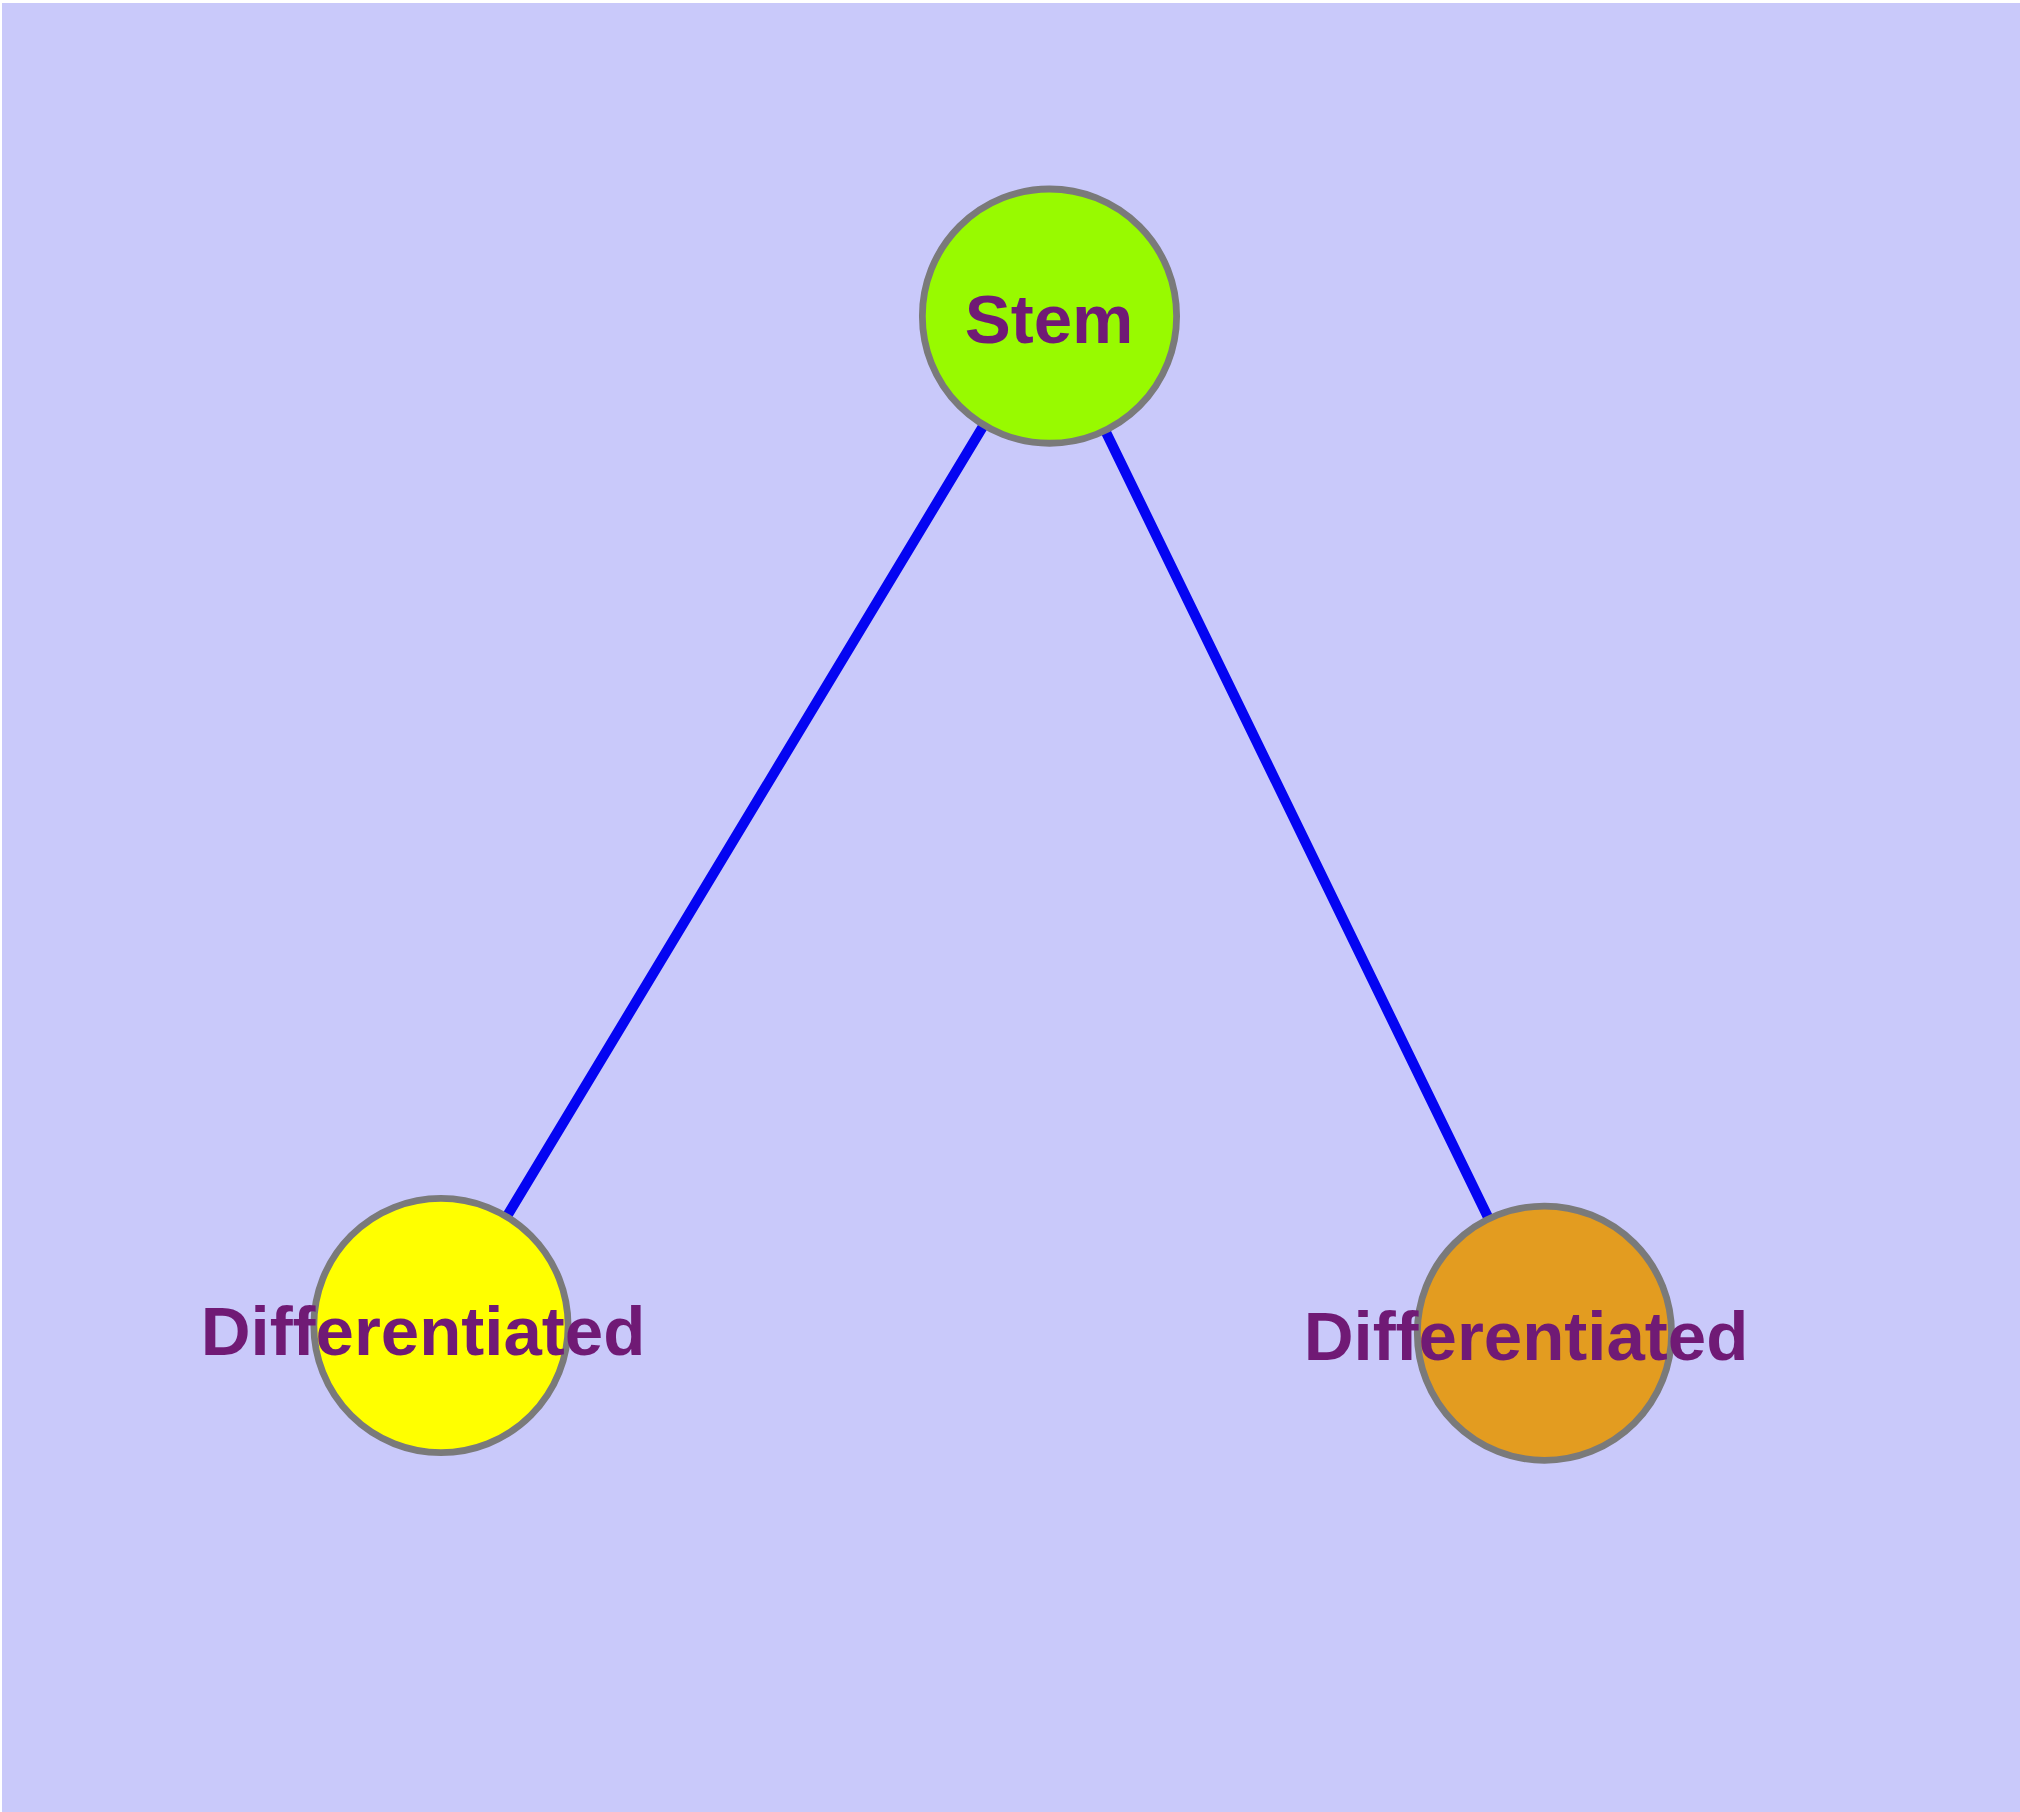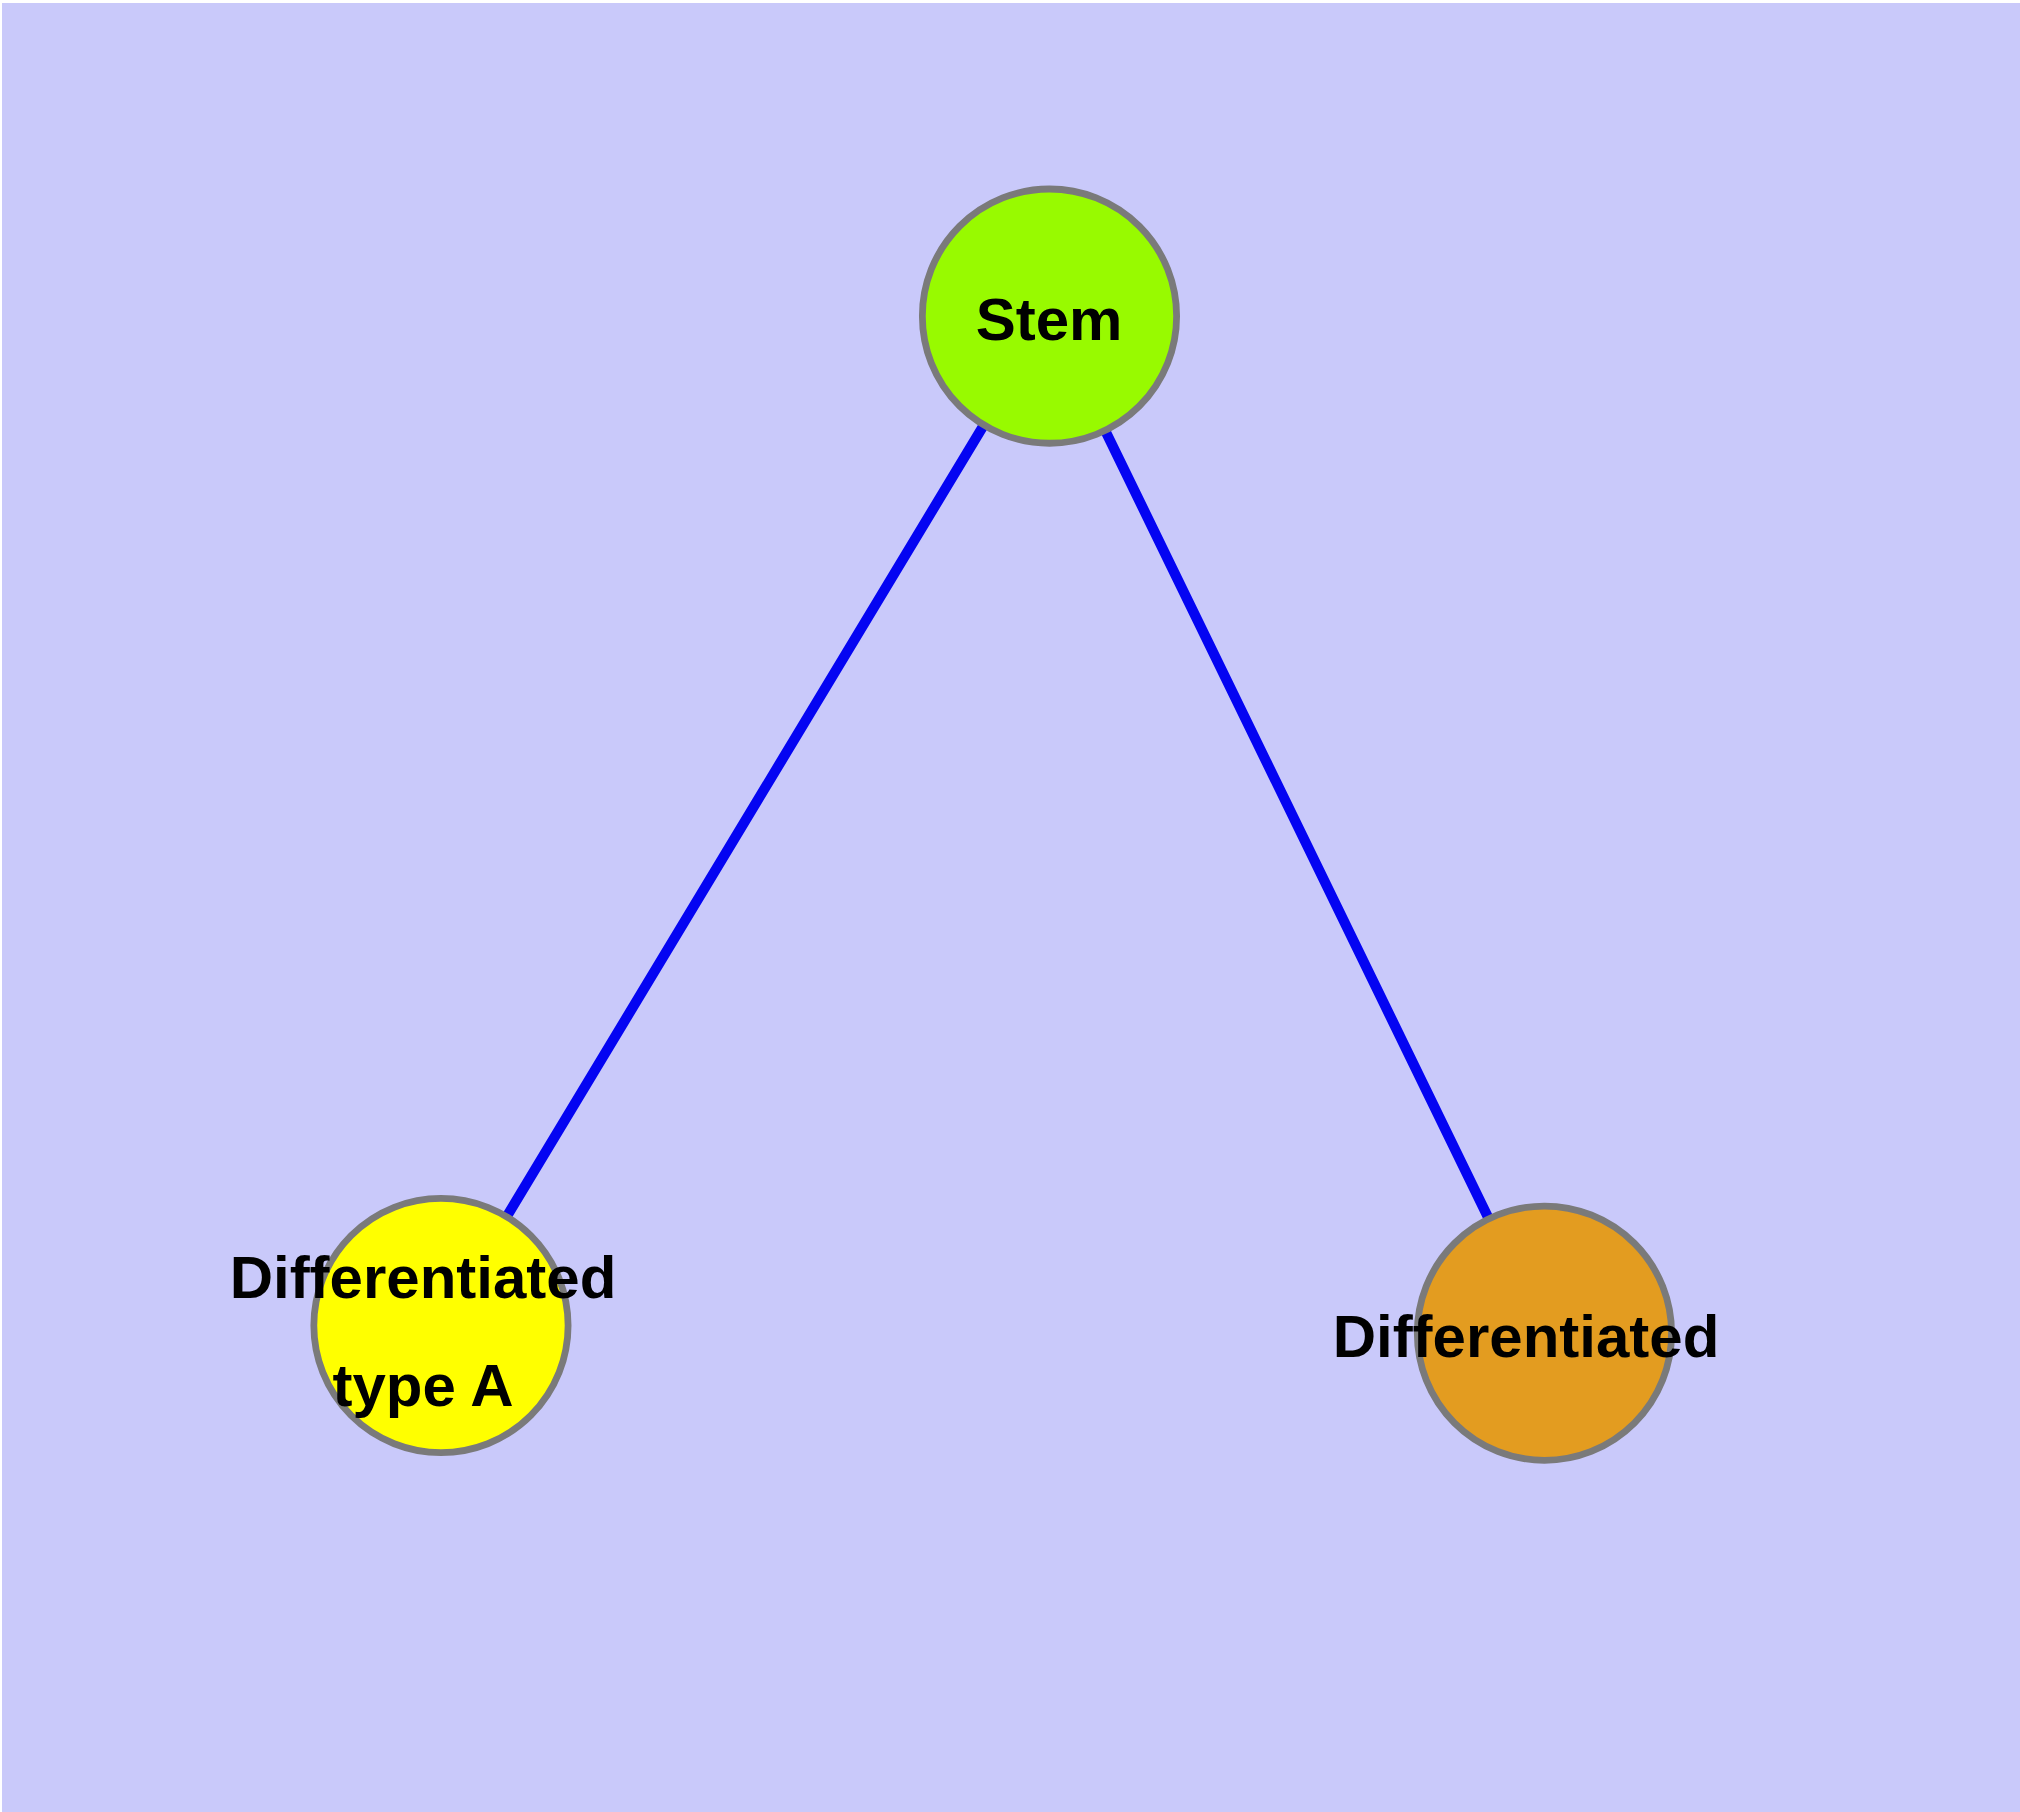--- a/index.html
+++ b/index.html
@@ -41,23 +41,23 @@
     stroke-linecap: round;
   }
   svg.graph circle {
     stroke: #7A7A7A;
     stroke-width: 8;
   }
   .node-label {
     position: absolute;
     transform: translate(-50%, -50%);
     text-align: center;
-    color: #000000;
+    color: #701a75;
     font-weight: bold;
-    font-size: 60px;
+    font-size: 69px;
     line-height: 108px;
     white-space: nowrap;
     z-index: 2;
   }
 </style>
 </head>
 <body>
 
 <div class="canvas">
 
@@ -70,21 +70,20 @@
     <circle cx="520" cy="1564" r="150" fill="#FFFF00"></circle>
     <circle cx="1822" cy="1573" r="150" fill="#E39C20"></circle>
   </svg>
 
   <div class="node-label" style="left:1049px; top:320px;">
     <div>Stem</div>
   </div>
 
   <div class="node-label" style="left:423px; top:1332px;">
     <div>Differentiated</div>
-    <div>type A</div>
   </div>
 
   <div class="node-label" style="left:1526px; top:1337px;">
     <div>Differentiated</div>
   </div>
 
   <div class="frame-strip-top"></div>
   <div class="frame-strip-left"></div>
 </div>
 

